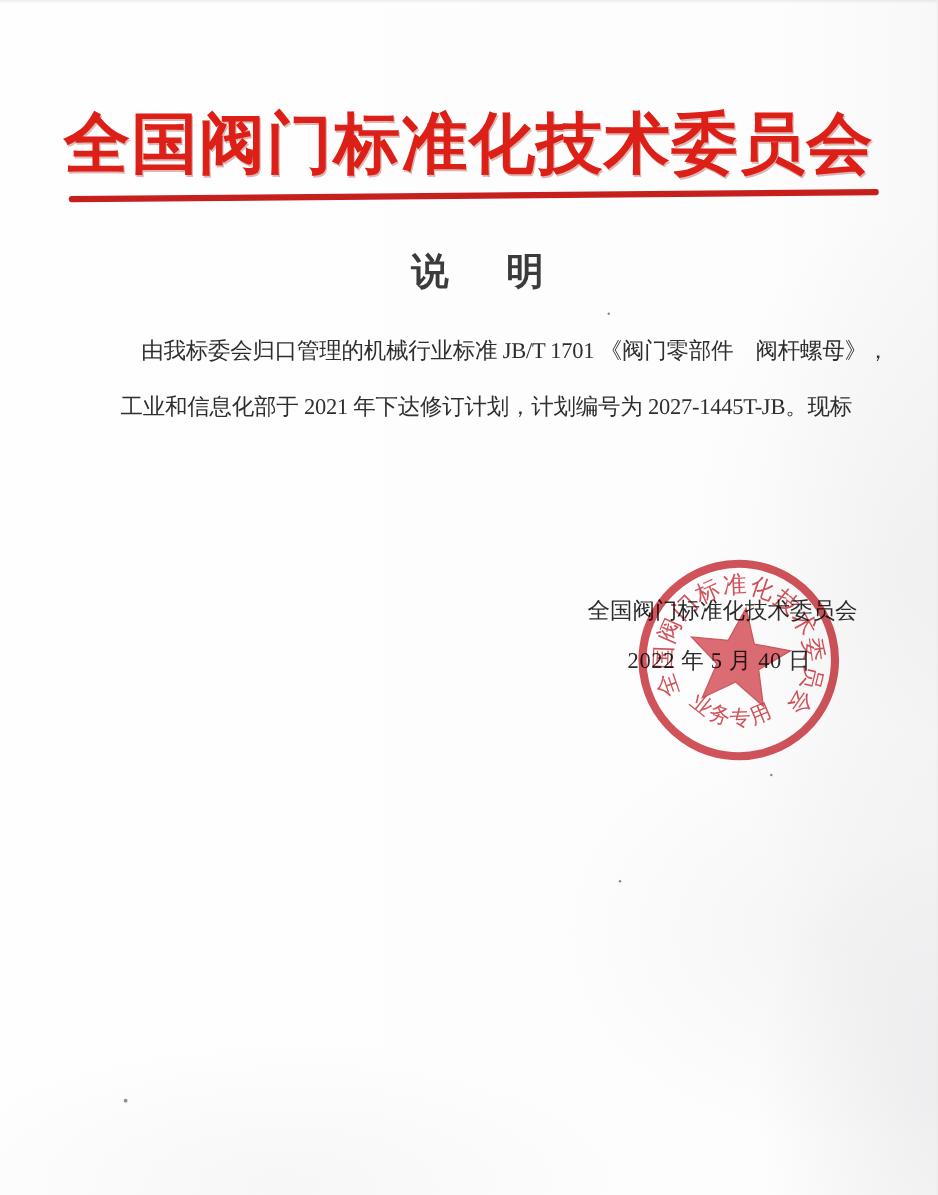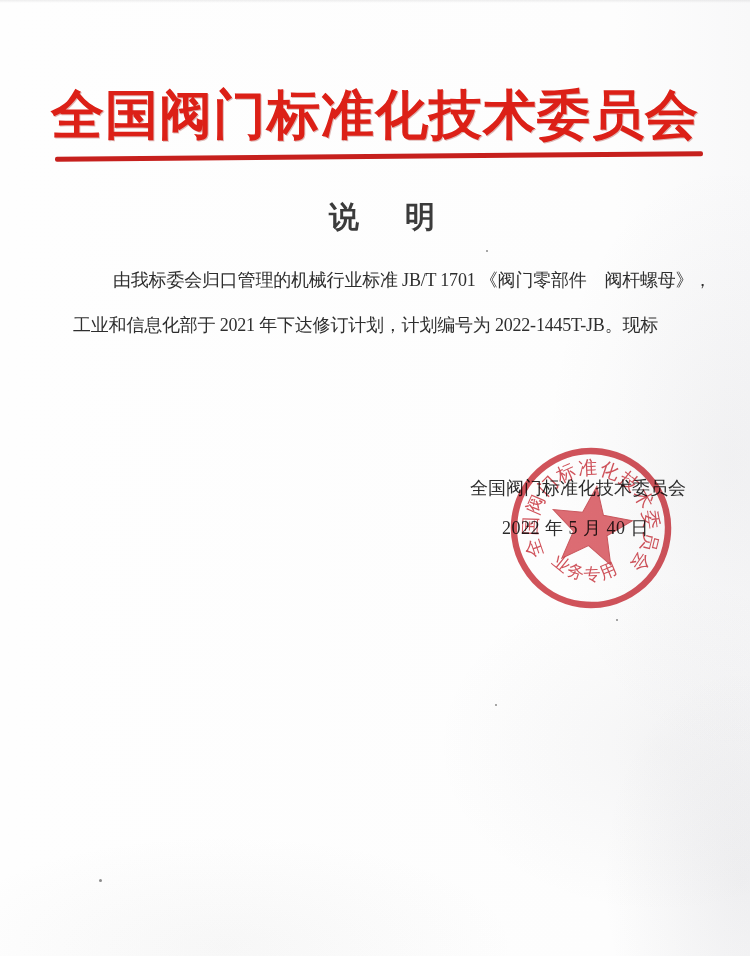--- a/index.html
+++ b/index.html
@@ -42,20 +42,21 @@
     text-align:center;
     font-size:30px;font-weight:600;
     color:#3b3b3b;
     transform:translateX(7px);
   }
   .doc-heading .gap{display:inline-block;width:46px;}
   .doc-body{
     position:absolute;left:73px;top:258px;width:632px;
     color:#2e2e2e;
     font-size:18px;
+    text-align:center;
   }
   .doc-body .line{
     height:45px;line-height:45px;
     white-space:nowrap;
     letter-spacing:-0.2px;
   }
   .doc-body .indent{text-indent:40px;}
   .signature-org{
     position:absolute;top:477px;right:64px;
     font-size:18px;line-height:22px;
@@ -84,21 +85,21 @@
 <div class="page">
 
   <div class="letterhead-title">全国阀门标准化技术委员会</div>
 
   <div class="letterhead-rule"></div>
 
   <div class="doc-heading"><span>说</span><span class="gap"></span><span>明</span></div>
 
   <div class="doc-body">
     <div class="line indent">由我标委会归口管理的机械行业标准 JB/T 1701 《阀门零部件　阀杆螺母》，</div>
-    <div class="line">工业和信息化部于 2021 年下达修订计划，计划编号为 2022-1445T-JB。现标</div>
+    <div class="line">工业和信息化部于 2021 年下达修订计划，计划编号为 2027-1445T-JB。现标</div>
   </div>
 
   <div class="signature-org">全国阀门标准化技术委员会</div>
 
   <div class="signature-date">2022 年 5 月 40 日</div>
 
   <svg class="seal" viewBox="-87 -87 174 174">
     <g transform="rotate(8)">
       <circle cx="0" cy="0" r="77" fill="none" stroke="#c9303a" stroke-width="6.5" opacity="0.9"></circle>
       <polygon points="0,-42 10.5,-14.4 40,-13 16.9,5.5 24.7,34 0,17.7 -24.7,34 -16.9,5.5 -40,-13 -10.5,-14.4" fill="#d84a52" stroke="#c03038" stroke-width="1" opacity="0.88"></polygon>

